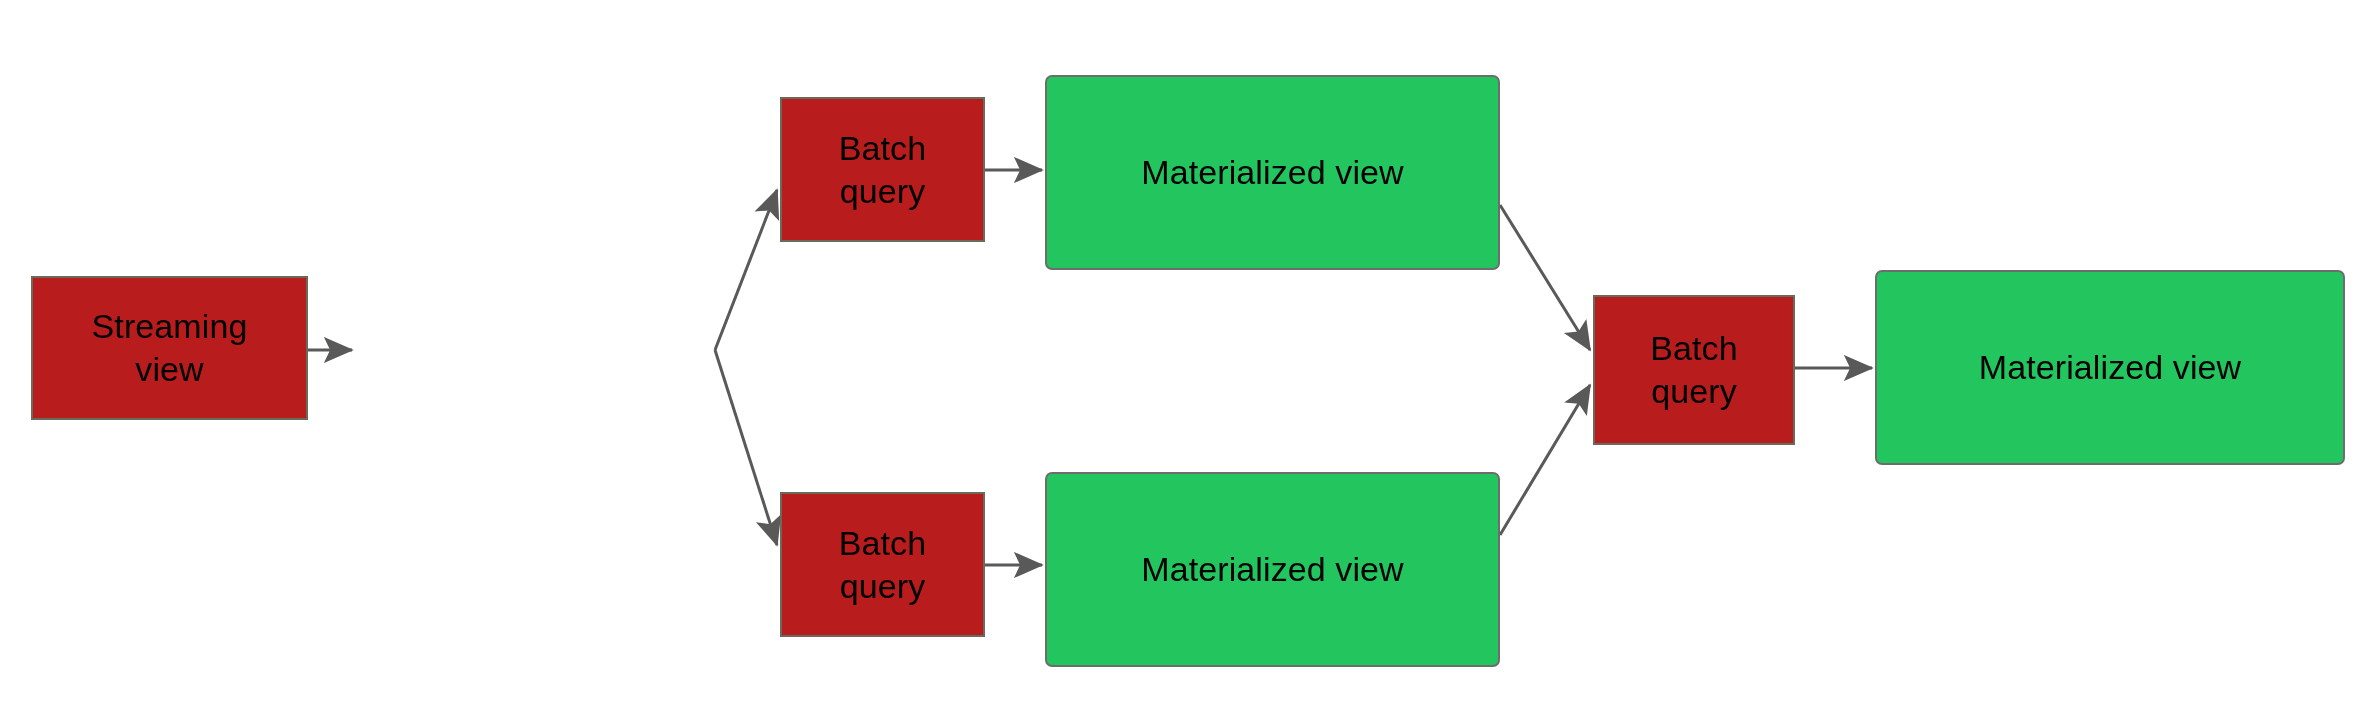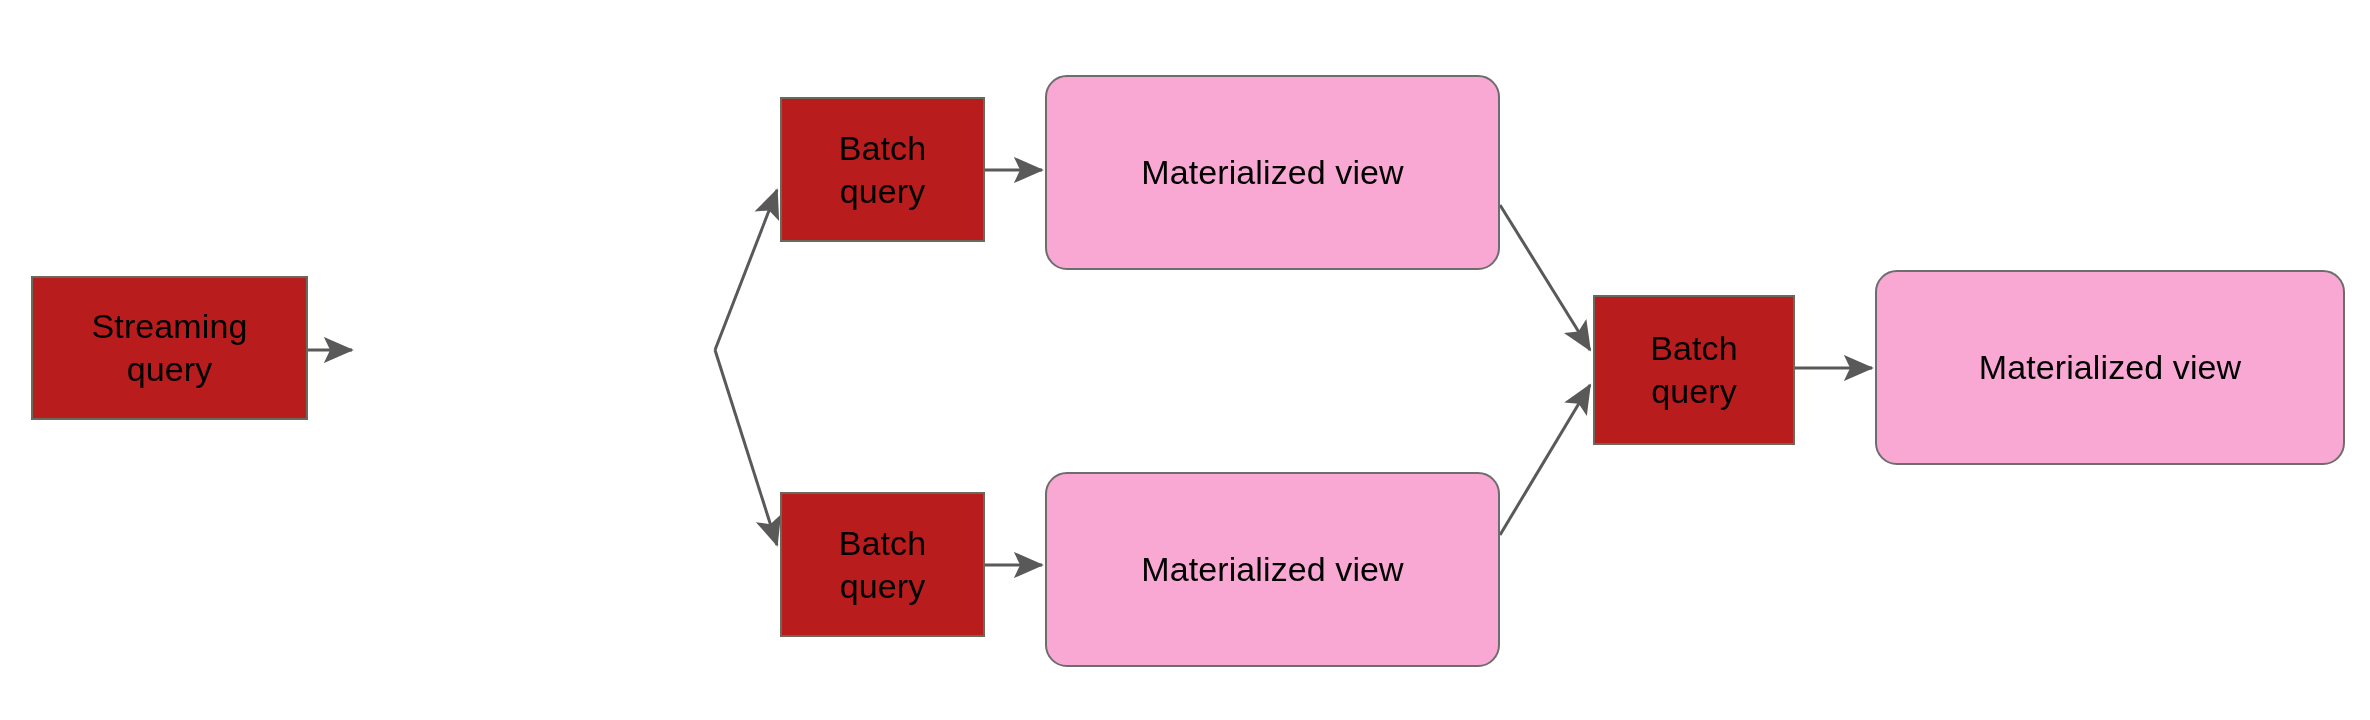--- a/index.html
+++ b/index.html
@@ -39,23 +39,23 @@
     letter-spacing: 0.1px;
     white-space: pre-line;
     border: 2px solid #666666;
   }
   .node.process {
     background: #b91c1c;
     border-color: #6a6a5c;
     border-radius: 0;
   }
   .node.store {
-    background: #f9a8d4;
+    background: #22c55e;
     border-color: #6d6d6d;
-    border-radius: 22px;
+    border-radius: 7px;
   }
 </style>
 </head>
 <body>
 
 <div id="diagram-canvas">
 
   <svg id="edge-layer" viewBox="0 0 2370 720">
     <defs>
       <marker id="arrow" markerWidth="11" markerHeight="11" refX="9.4" refY="5" orient="auto" markerUnits="strokeWidth">
@@ -77,21 +77,21 @@
       <line class="edge" x1="1500" y1="205" x2="1590" y2="350" stroke="#595959" stroke-width="3" marker-end="url(#arrow)"></line>
 
       <line class="edge" x1="1500" y1="535" x2="1590" y2="385" stroke="#595959" stroke-width="3" marker-end="url(#arrow)"></line>
 
       <line class="edge" x1="1795" y1="368" x2="1872" y2="368" stroke="#595959" stroke-width="3" marker-end="url(#arrow)"></line>
     </g>
   </svg>
 
   <div class="node process" style="left:31px; top:276px; width:277px; height:144px;">
     <span>Streaming
-query</span>
+view</span>
   </div>
 
 
   <div class="node process" style="left:780px; top:97px; width:205px; height:145px;">
     <span>Batch
 query</span>
   </div>
 
   <div class="node store" style="left:1045px; top:75px; width:455px; height:195px;">
     <span>Materialized view</span>

